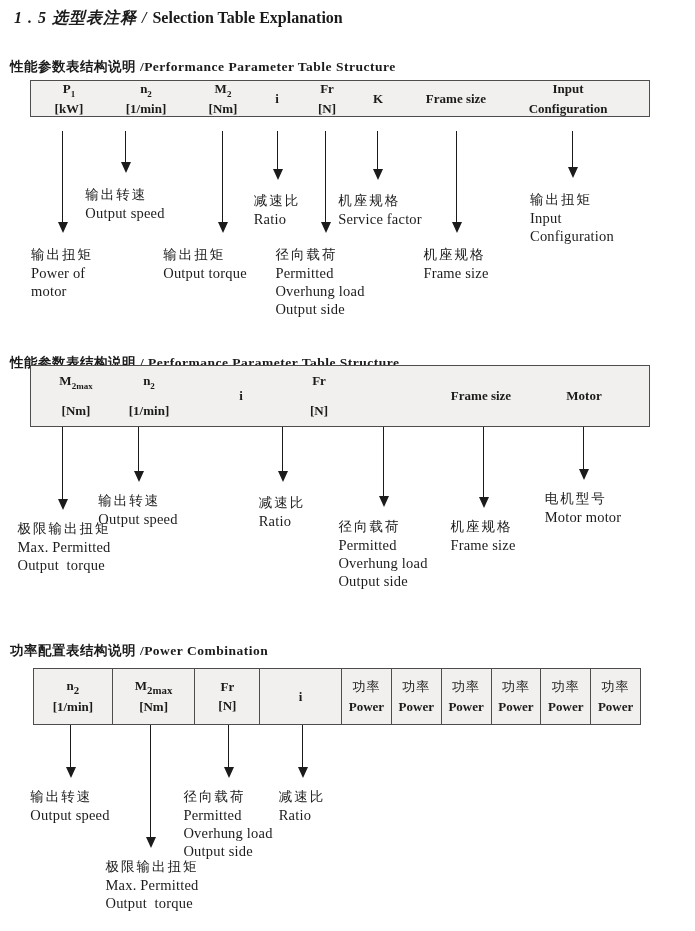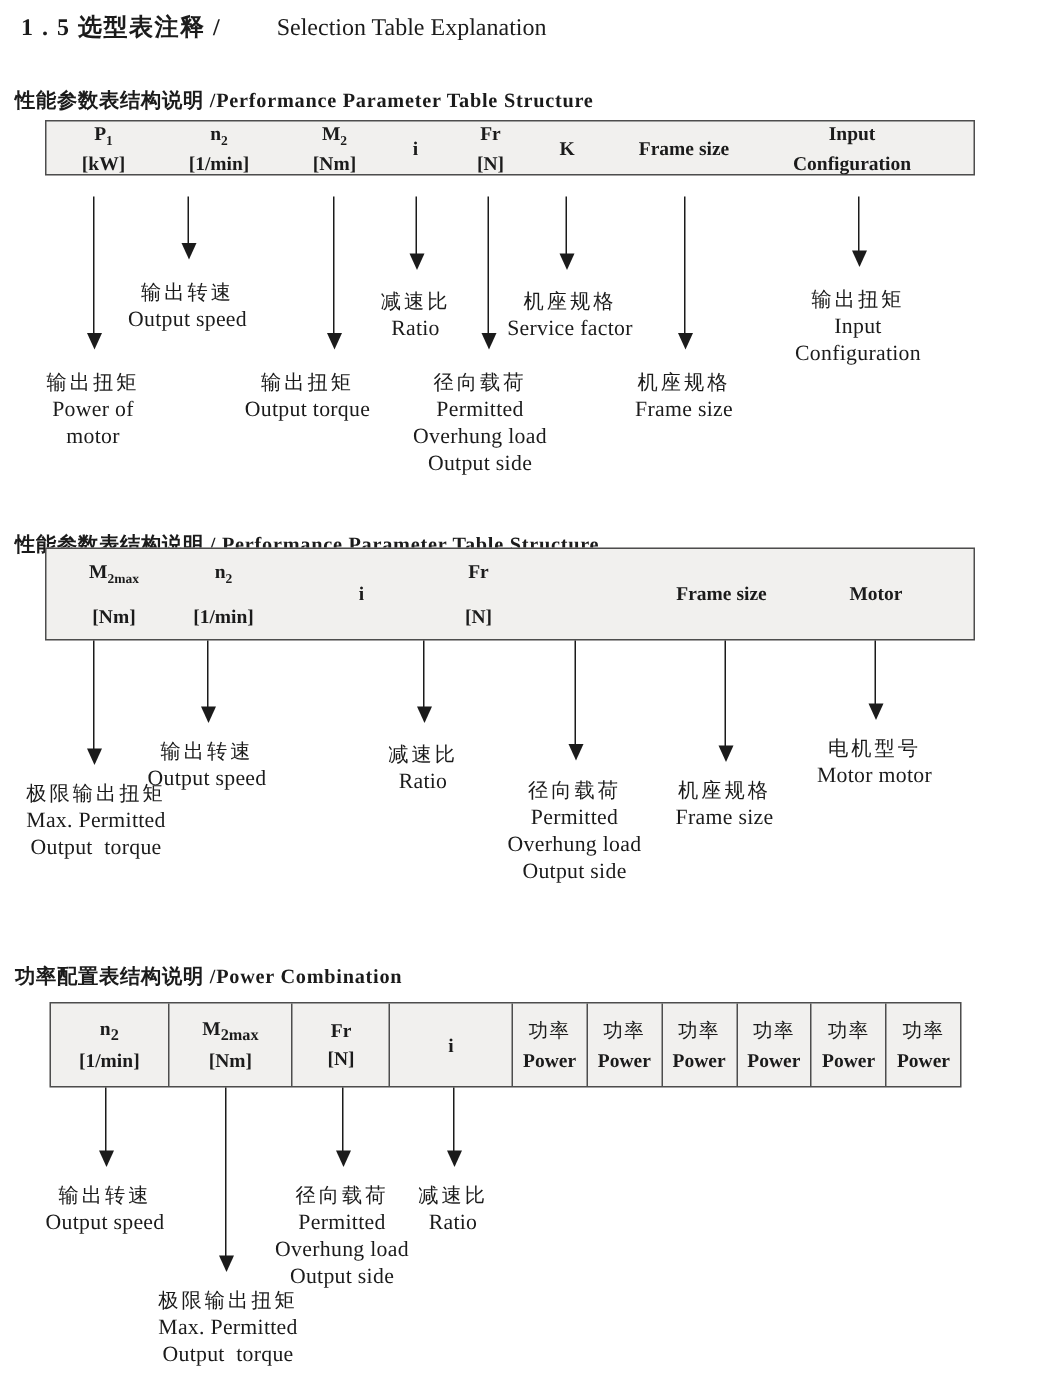--- a/index.html
+++ b/index.html
@@ -6,22 +6,22 @@
   body {
     width:695px; height:931px; position:relative;
     background:#ffffff; color:#1b1b1b;
     font-family:"Liberation Serif","DejaVu Serif",serif;
     overflow:hidden;
   }
   .abs { position:absolute; }
 
   
   .doc-title { left:14px; top:8px; font-size:16px; }
-  .doc-title .zh { font-weight:bold; letter-spacing:1px; }
-  .doc-title .en { font-weight:normal;margin-left:32px; }
+  .doc-title .zh { font-weight:bold; letter-spacing:1px;font-style:italic; }
+  .doc-title .en { font-weight:bold; }
   .sec-heading { left:10px; font-size:13.5px; font-weight:bold; letter-spacing:0.5px;margin-top:18px; }
 
   
   .tbox {
     position:absolute; left:30px; width:620px;
     background:#f1f0ee; border:1.5px solid #4d4d4d; box-sizing:border-box;
   }
   .hcell {
     position:absolute; top:0; bottom:0; transform:translateX(-50%);
     display:flex; flex-direction:column; justify-content:center;
@@ -41,21 +41,21 @@
   .gcell .zh-h { font-weight:normal; letter-spacing:1px; }
 
   
   .arrow { position:absolute; width:0; border-left:1px solid #1b1b1b; }
   .arrow::after {
     content:""; position:absolute; left:-5.5px; bottom:-11px;
     border:5px solid transparent; border-top:11px solid #1b1b1b;
   }
 
   
-  .callout { position:absolute; transform:translateX(-50%); text-align:center; }
+  .callout { position:absolute; transform:translateX(-50%); text-align:left; }
   .callout div { line-height:18px; white-space:pre; }
   .callout .zh { font-size:13.5px; letter-spacing:2px; }
   .callout .en { font-size:14.5px; letter-spacing:0.2px; }
 </style>
 </head>
 <body>
 
 <div class="abs doc-title">
   <span class="zh">1 . 5 选型表注释 / </span><span class="en">Selection Table Explanation</span>
 </div>

